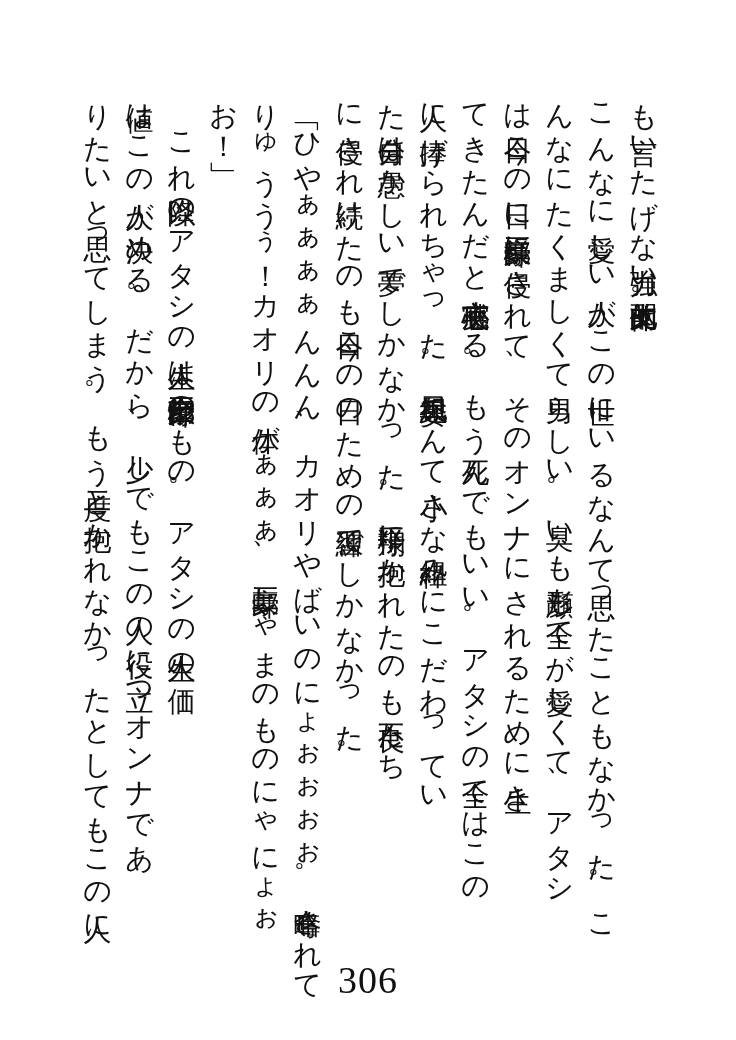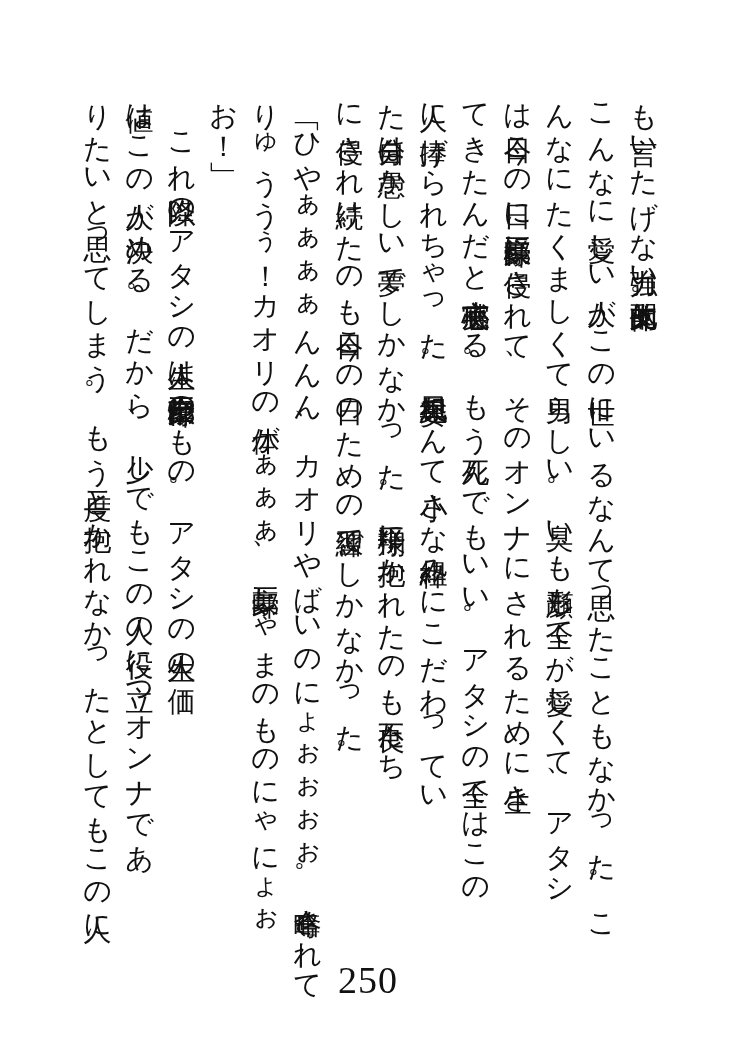--- a/index.html
+++ b/index.html
@@ -57,14 +57,14 @@
     <p class="col">人に捧げられちゃった。風紀委員なんて小さな枠組みにこだわってい</p>
     <p class="col">た自分は愚かしい夢でしかなかった。翔平様に抱かれたのも不良たち</p>
     <p class="col">に侵され続けたのも今日この日のための練習でしかなかった。</p>
     <p class="col">　「ひやぁぁぁぁんんん、カオリやばいのにょぉぉぉぉ。略奪されて</p>
     <p class="col">りゅううぅ！カオリの体がぁぁぁ、豪三郎しゃまのものにゃにょぉ</p>
     <p class="col">お！」</p>
     <p class="col">　これ以降のアタシの人生は全部豪三郎様のもの。アタシの人生の価</p>
     <p class="col">値はこの人が決める。だから、少しでもこの人の役に立つオンナであ</p>
     <p class="col">りたいと思ってしまう。もう二度と抱かれなかったとしてもこの人に</p>
   </div>
-  <div class="page-number">250</div>
+  <div class="page-number">306</div>
 </div>
 
 </body></html>

